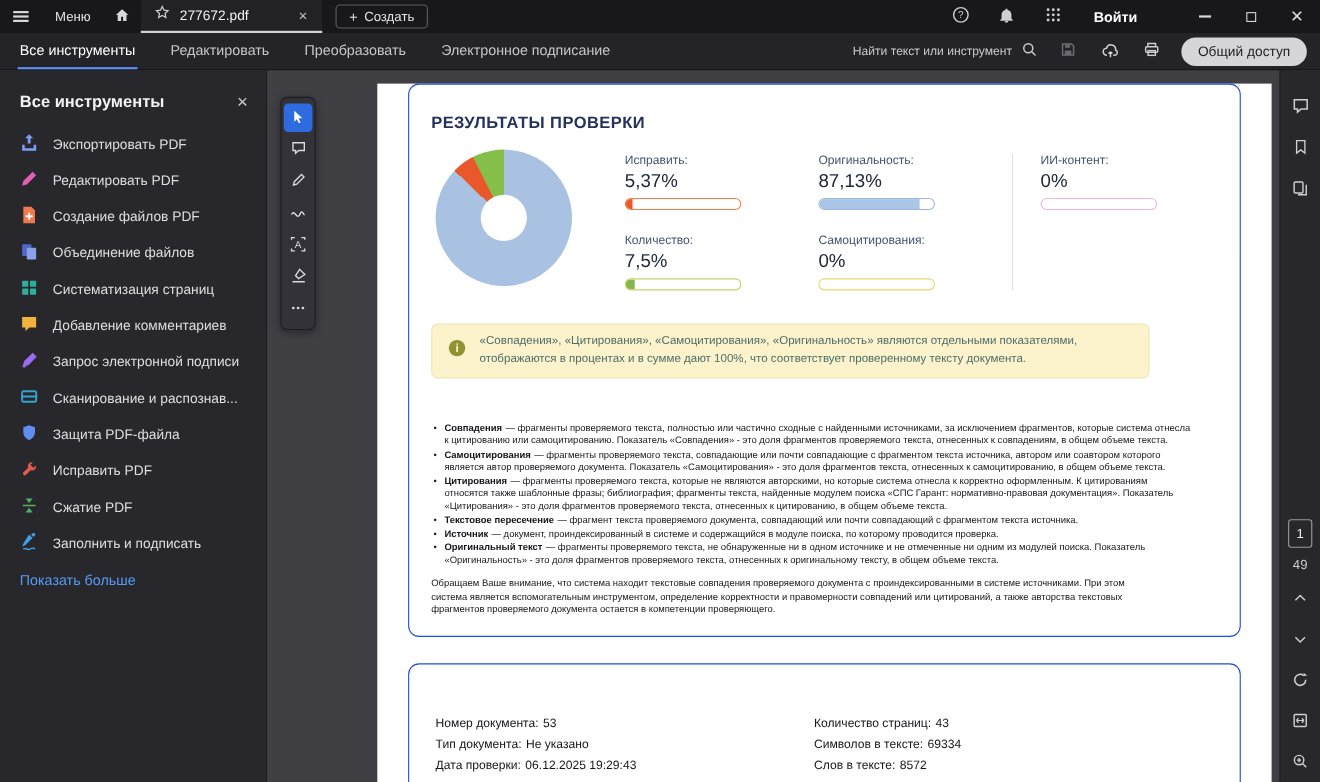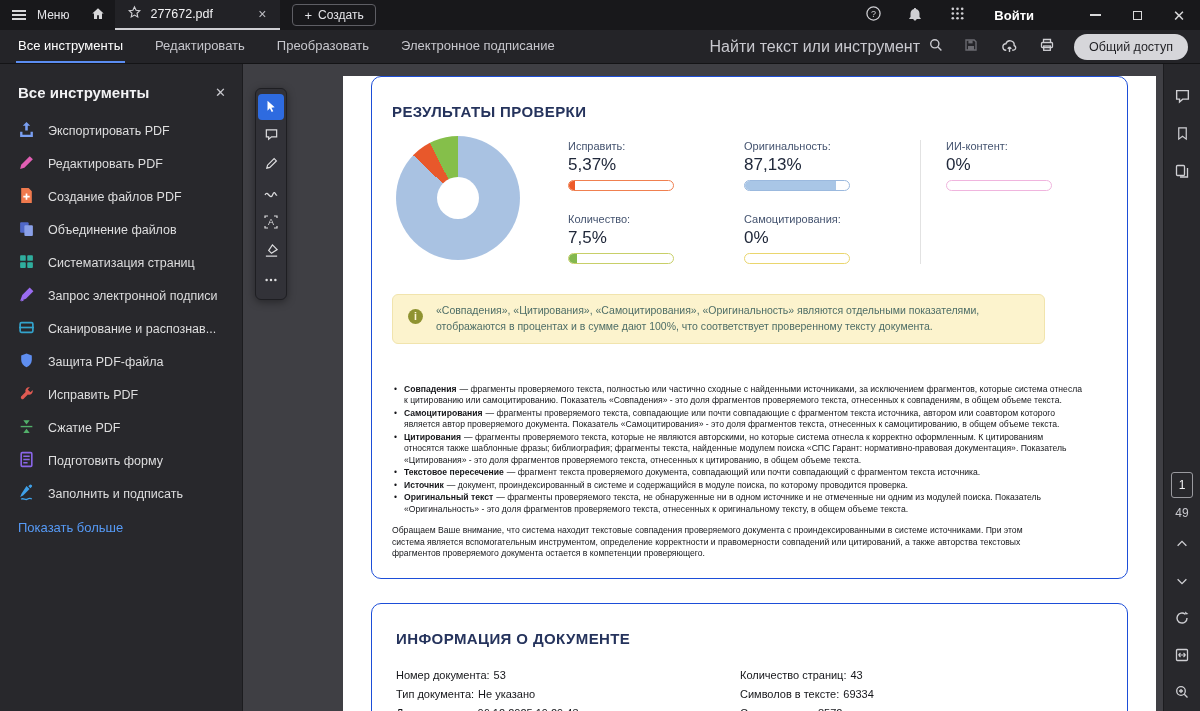--- a/index.html
+++ b/index.html
@@ -8,21 +8,21 @@
     width:1200px; height:711px; overflow:hidden;
     font-family:"Liberation Sans", sans-serif;
     background:#3f3f44; color:#e8e8ea;
     -webkit-font-smoothing:antialiased;
   }
   button { font-family:inherit; background:none; border:none; color:inherit; padding:0; cursor:pointer; }
 
   
   .titlebar { height:30px; background:#18181b; display:flex; align-items:stretch; justify-content:space-between; }
   .tb-left { display:flex; align-items:stretch; }
-  .menu-btn { display:flex; align-items:center; gap:11px; padding:0 12px; font-size:12px; color:#e4e4e8;justify-content:flex-end; }
+  .menu-btn { display:flex; align-items:center; gap:24px; padding:0 12px; font-size:12px; color:#e4e4e8;justify-content:flex-end; }
   .hamburger { display:inline-block; width:14px; }
   .hamburger i { display:block; height:1.6px; background:#d8d8da; margin:2.6px 0; }
   .home-btn { width:34px; display:flex; align-items:center; justify-content:center; }
   .doc-tab { display:flex; align-items:center; gap:8px; padding:0 10px 0 12px; background:#222226; border-bottom:2px solid #cfcfd4; min-width:165px; }
   .doc-tab .tab-title { font-size:12.5px; color:#f2f2f4; flex:1; }
   .tab-close { color:#bdbdc2; font-size:14px; line-height:1; padding:2px 4px; }
   .create-btn { align-self:center; display:flex; align-items:center; gap:6px; margin-left:12px; border:1px solid #5e5e64; border-radius:4px; padding:3px 11px; font-size:12px; color:#e4e4e8; }
   .create-btn .plus { font-size:13px; line-height:1; }
   .tb-right { display:flex; align-items:center; gap:20px; padding-right:0; }
   .tb-icon { width:22px; height:22px; display:flex; align-items:center; justify-content:center; }
@@ -32,21 +32,21 @@
   .min-glyph { display:block; width:11px; height:1.4px; background:#d8d8da; }
   .max-glyph { display:block; width:9px; height:9px; border:1.3px solid #d8d8da; }
   .close-glyph { font-size:15px; line-height:1; }
 
   
   .toolbar { height:34px; background:#242428; border-bottom:1px solid #141416; display:flex; align-items:stretch; justify-content:space-between; }
   .tabs { display:flex; align-items:stretch; padding-left:16px; }
   .tab-btn { font-size:13px; color:#c6c6cc; padding:0 2px; margin-right:28px; border-bottom:2.5px solid transparent; }
   .tab-btn.active { color:#ffffff; border-bottom-color:#5b8df2; }
   .toolbar-right { display:flex; align-items:center; gap:16px; padding-right:12px; }
-  .search-box { display:flex; align-items:center; gap:8px; font-size:16px; color:#c9c9cf; }
+  .search-box { display:flex; align-items:center; gap:8px; font-size:11px; color:#c9c9cf; }
   .share-btn { background:#d6d6da; color:#1f1f23; font-size:12.5px; border-radius:15px; padding:6px 15px; font-weight:400; }
 
   
   .main { display:flex; height:647px; }
 
   
   .sidebar { width:243px; flex:none; background:#28282c; border-right:1px solid #1c1c1f; display:flex; flex-direction:column; }
   .sidebar-header { display:flex; align-items:center; justify-content:space-between; padding:20px 16px 13px 18px; }
   .sidebar-title { font-size:15px; font-weight:700; color:#f2f2f4; }
   .sidebar-close { color:#c9c9ce; font-size:13px; }
@@ -271,20 +271,26 @@
       <div class="tool-item">
         <span><svg class="tico" viewBox="0 0 16 16" fill="#2fae9e">
               <rect x="2" y="2" width="5.3" height="5.3" rx="0.8"></rect>
               <rect x="8.7" y="2" width="5.3" height="5.3" rx="0.8"></rect>
               <rect x="2" y="8.7" width="5.3" height="5.3" rx="0.8"></rect>
               <rect x="8.7" y="8.7" width="5.3" height="5.3" rx="0.8"></rect>
             </svg></span>
         <span class="tool-label">Систематизация страниц</span>
       </div>
       <div class="tool-item">
+        <span><svg class="tico" viewBox="0 0 16 16" fill="#f0b43c">
+              <path d="M2 2h12v9H8.2L4.8 14v-3H2z"></path>
+            </svg></span>
+        <span class="tool-label">Добавление комментариев</span>
+      </div>
+      <div class="tool-item">
         <span><svg class="tico" viewBox="0 0 16 16" fill="#9a6cf0">
               <path d="M2 14l2-5.5 7-7 3.5 3.5-7 7z"></path>
               <path d="M3 14.5l2.5-.8-1.7-1.7z"></path>
             </svg></span>
         <span class="tool-label">Запрос электронной подписи</span>
       </div>
       <div class="tool-item">
         <span><svg class="tico" viewBox="0 0 16 16">
               <rect x="2" y="3.5" width="12" height="9" rx="1.2" fill="none" stroke="#33a3cc" stroke-width="1.6"></rect>
               <path d="M1 8h14" stroke="#33a3cc" stroke-width="1.6"></path>
@@ -303,27 +309,20 @@
             </svg></span>
         <span class="tool-label">Исправить PDF</span>
       </div>
       <div class="tool-item">
         <span><svg class="tico" viewBox="0 0 16 16" fill="#52b06a">
               <path d="M5 2h6L8 6z"></path>
               <path d="M5 14h6L8 10z"></path>
               <rect x="2.5" y="7.4" width="11" height="1.3"></rect>
             </svg></span>
         <span class="tool-label">Сжатие PDF</span>
-      </div>
-      <div class="tool-item">
-        <span><svg class="tico" viewBox="0 0 16 16">
-              <rect x="3" y="1.5" width="10" height="13" rx="1" fill="none" stroke="#8a66e8" stroke-width="1.5"></rect>
-              <path d="M5 5h6M5 8h6M5 11h4" stroke="#8a66e8" stroke-width="1.3"></path>
-            </svg></span>
-        <span class="tool-label">Подготовить форму</span>
       </div>
       <div class="tool-item">
         <span><svg class="tico" viewBox="0 0 16 16">
               <path d="M8 1.8l2.9 2.9-6.1 6.1L2 12.2l1.4-3.3zM11.7 4l1.1-1.1a1.4 1.4 0 00-2-2L9.7 2z" fill="#3fa0e8"></path>
               <path d="M3 14.3c2-1.6 4 1.4 6-.1s3-.5 4-.2" fill="none" stroke="#3fa0e8" stroke-width="1.2"></path>
             </svg></span>
         <span class="tool-label">Заполнить и подписать</span>
       </div>
     </div>
     <button class="show-more">Показать больше</button>
@@ -443,21 +442,20 @@
           <li><span class="term">Цитирования</span><span>— фрагменты проверяемого текста, которые не являются авторскими, но которые система отнесла к корректно оформленным. К цитированиям относятся также шаблонные фразы; библиография; фрагменты текста, найденные модулем поиска «СПС Гарант: нормативно-правовая документация». Показатель «Цитирования» - это доля фрагментов проверяемого текста, отнесенных к цитированию, в общем объеме текста.</span></li>
           <li><span class="term">Текстовое пересечение</span><span>— фрагмент текста проверяемого документа, совпадающий или почти совпадающий с фрагментом текста источника.</span></li>
           <li><span class="term">Источник</span><span>— документ, проиндексированный в системе и содержащийся в модуле поиска, по которому проводится проверка.</span></li>
           <li><span class="term">Оригинальный текст</span><span>— фрагменты проверяемого текста, не обнаруженные ни в одном источнике и не отмеченные ни одним из модулей поиска. Показатель «Оригинальность» - это доля фрагментов проверяемого текста, отнесенных к оригинальному тексту, в общем объеме текста.</span></li>
         </ul>
 
         <p class="disclaimer">Обращаем Ваше внимание, что система находит текстовые совпадения проверяемого документа с проиндексированными в системе источниками. При этом система является вспомогательным инструментом, определение корректности и правомерности совпадений или цитирований, а также авторства текстовых фрагментов проверяемого документа остается в компетенции проверяющего.</p>
       </section>
 
       <section class="card docinfo-card">
-        <h2 class="section-title">ИНФОРМАЦИЯ О ДОКУМЕНТЕ</h2>
         <div class="docinfo-grid">
           <div class="docinfo-col">
             <div class="docinfo-row"><b>Номер документа:</b><span class="v">53</span></div>
             <div class="docinfo-row"><b>Тип документа:</b><span class="v">Не указано</span></div>
             <div class="docinfo-row"><b>Дата проверки:</b><span class="v">06.12.2025 19:29:43</span></div>
 
           </div>
           <div class="docinfo-col">
             <div class="docinfo-row"><b>Количество страниц:</b><span class="v">43</span></div>
             <div class="docinfo-row"><b>Символов в тексте:</b><span class="v">69334</span></div>

